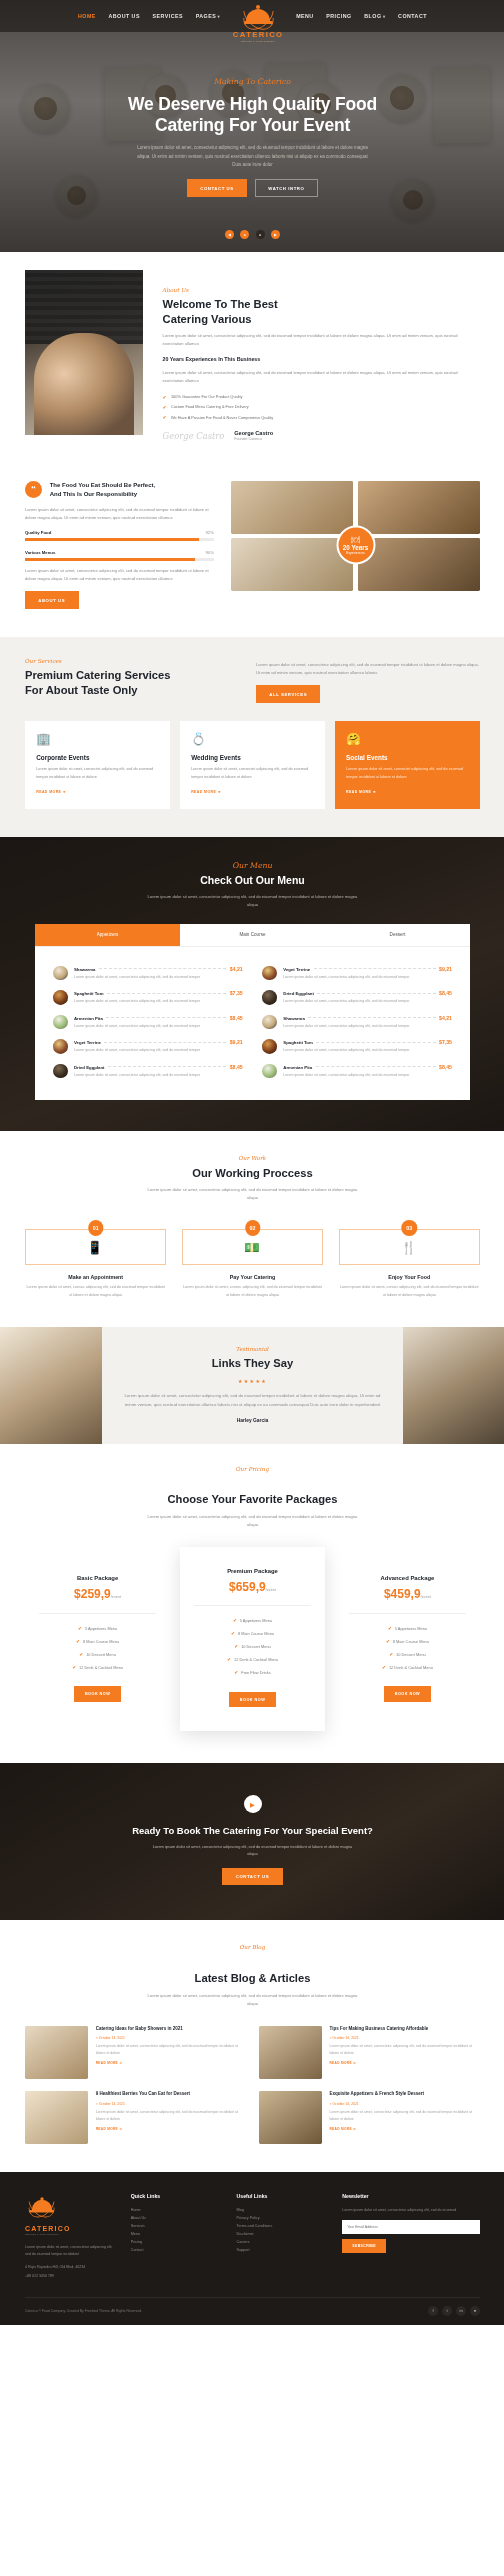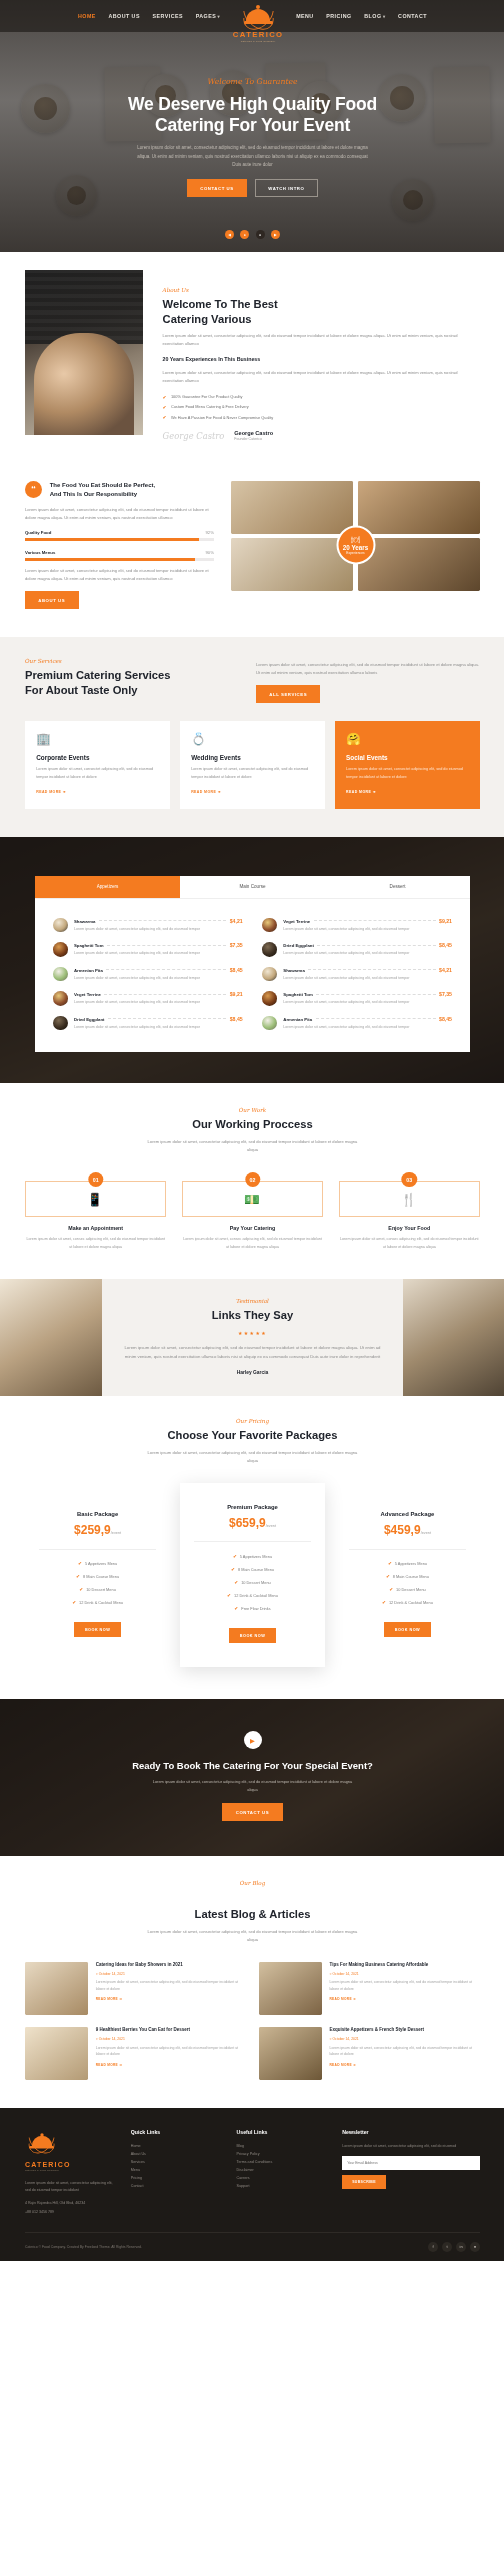--- a/index.html
+++ b/index.html
@@ -394,21 +394,21 @@
 
     <div class="nav-group">
       <a class="nav-link" href="#"><span>MENU</span></a>
       <a class="nav-link" href="#"><span>PRICING</span></a>
       <a class="nav-link" href="#"><span>BLOG</span><span class="chev">▾</span></a>
       <a class="nav-link" href="#"><span>CONTACT</span></a>
     </div>
   </div>
 
   <div class="hero-content">
-    <div class="hero-script script-font">Welcome To Guarantee</div>
+    <div class="hero-script script-font">Making To Caterico</div>
     <h1 class="hero-title">
       <span>We Deserve High Quality Food</span><br>
       <span>Catering For Your Event</span>
     </h1>
     <p class="hero-desc">Lorem ipsum dolor sit amet, consectetur adipiscing elit, sed do eiusmod tempor incididunt ut labore et dolore magna aliqua. Ut enim ad minim veniam, quis nostrud exercitation ullamco laboris nisi ut aliquip ex ea commodo consequat Duis aute irure dolor</p>
     <div class="hero-btns">
       <button class="btn btn-orange">CONTACT US</button>
       <button class="btn btn-ghost">WATCH INTRO</button>
     </div>
   </div>
@@ -537,20 +537,25 @@
       <div class="svc-icon">🤗</div>
       <div class="svc-title">Social Events</div>
       <div class="svc-text">Lorem ipsum dolor sit amet, consectet adipiscing elit, sed do eiusmod tempor incididunt ut labore et dolore</div>
       <div class="read-more"><span>READ MORE</span> ➜</div>
     </div>
   </div>
 </section>
 
 <section class="menu-sec">
   <div class="menu-inner">
+    <div class="center">
+      <div class="hero-script script-font">Our Menu</div>
+      <h2 class="h2-light">Check Out Our Menu</h2>
+      <p class="p-light">Lorem ipsum dolor sit amet, consectetur adipiscing elit, sed do eiusmod tempor incididunt ut labore et dolore magna aliqua</p>
+    </div>
 
     <div class="menu-card">
       <div class="menu-tabs">
         <div class="menu-tab active">Appetizers</div>
         <div class="menu-tab">Main Course</div>
         <div class="menu-tab">Dessert</div>
       </div>
       <div class="menu-grid" id="menu-grid">
           <div class="menu-item">
             <div class="mi-thumb" style="background:radial-gradient(circle at 38% 32%,#f0e6d2,#c2a77c 55%,#2c2c2c)"></div>
@@ -701,21 +706,21 @@
     <h2 class="h2" style="margin-top:3.5px;">Links They Say</h2>
     <div class="stars">★★★★★</div>
     <p class="testi-quote">Lorem ipsum dolor sit amet, consectetur adipiscing elit, sed do eiusmod tempor incididunt ut labore et dolore magna aliqua. Ut enim ad minim veniam, quis nostrud exercitation ullamco laboris nisi ut aliquip ex ea commodo consequat Duis aute irure dolor in reprehenderit</p>
     <div class="testi-name">Harley Garcia</div>
   </div>
   <div class="testi-img r"></div>
 </section>
 
 <section class="pricing">
   <div class="eyebrow script-font">Our Pricing</div>
-  <h2 class="h2" style="margin-top:4px;">Choose Your Favorite Packages</h2>
+  <h2 class="h2" style="margin-top:20px;">Choose Your Favorite Packages</h2>
   <p class="p" style="max-width:210px;margin:6.3px auto 0;">Lorem ipsum dolor sit amet, consectetur adipiscing elit, sed do eiusmod tempor incididunt ut labore et dolore magna aliqua</p>
   <div class="price-cards" id="price-cards">
       <div class="price-card"><div class="pc-name">Basic Package</div><div class="pc-price"><span class="pc-amount">$259,9</span><span class="pc-per">/event</span></div><div class="pc-sep"></div><div class="pc-feat"><span class="tick">✔</span>5 Appetizers Menu</div><div class="pc-feat"><span class="tick">✔</span>8 Main Course Menu</div><div class="pc-feat"><span class="tick">✔</span>10 Dessert Menu</div><div class="pc-feat"><span class="tick">✔</span>12 Drink &amp; Cocktail Menu</div><button class="btn-book">BOOK NOW</button></div>
       <div class="price-card featured"><div class="pc-name">Premium Package</div><div class="pc-price"><span class="pc-amount">$659,9</span><span class="pc-per">/event</span></div><div class="pc-sep"></div><div class="pc-feat"><span class="tick">✔</span>5 Appetizers Menu</div><div class="pc-feat"><span class="tick">✔</span>8 Main Course Menu</div><div class="pc-feat"><span class="tick">✔</span>10 Dessert Menu</div><div class="pc-feat"><span class="tick">✔</span>12 Drink &amp; Cocktail Menu</div><div class="pc-feat"><span class="tick">✔</span>Free Flow Drinks</div><button class="btn-book">BOOK NOW</button></div>
       <div class="price-card"><div class="pc-name">Advanced Package</div><div class="pc-price"><span class="pc-amount">$459,9</span><span class="pc-per">/event</span></div><div class="pc-sep"></div><div class="pc-feat"><span class="tick">✔</span>5 Appetizers Menu</div><div class="pc-feat"><span class="tick">✔</span>8 Main Course Menu</div><div class="pc-feat"><span class="tick">✔</span>10 Dessert Menu</div><div class="pc-feat"><span class="tick">✔</span>12 Drink &amp; Cocktail Menu</div><button class="btn-book">BOOK NOW</button></div>
     </div>
 </section>
 
 <section class="cta">
   <div class="cta-inner">

